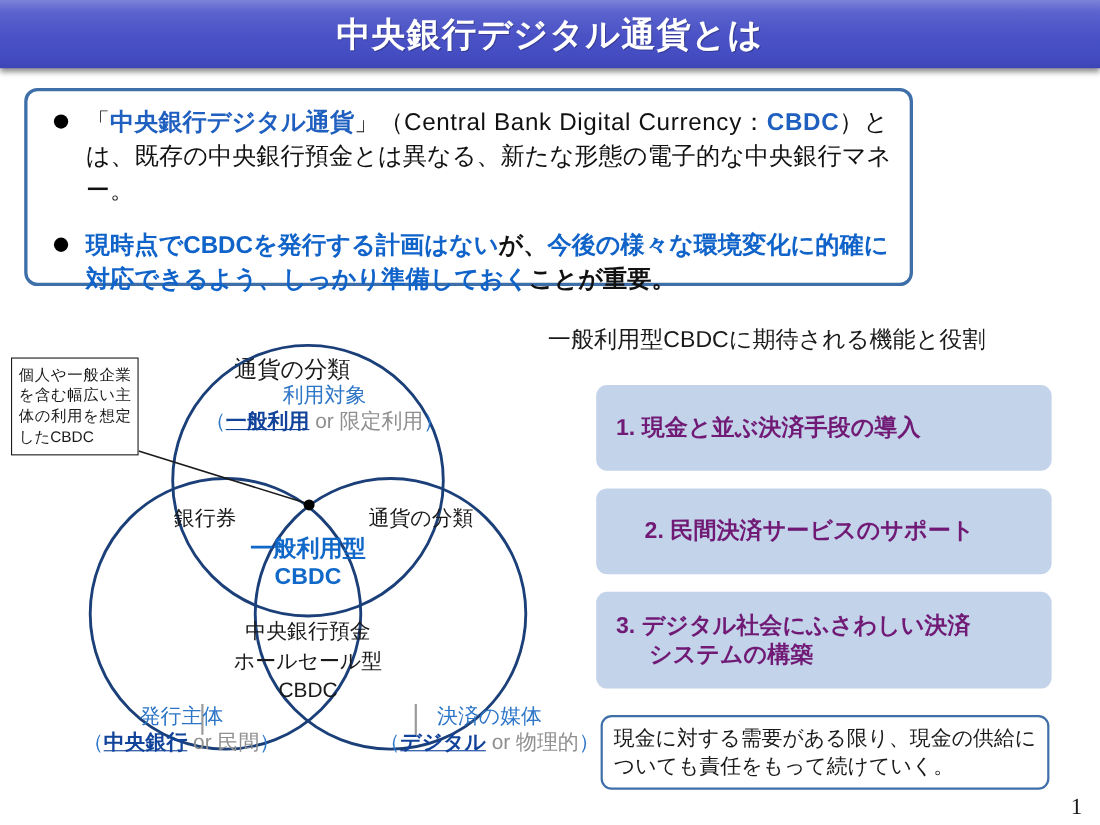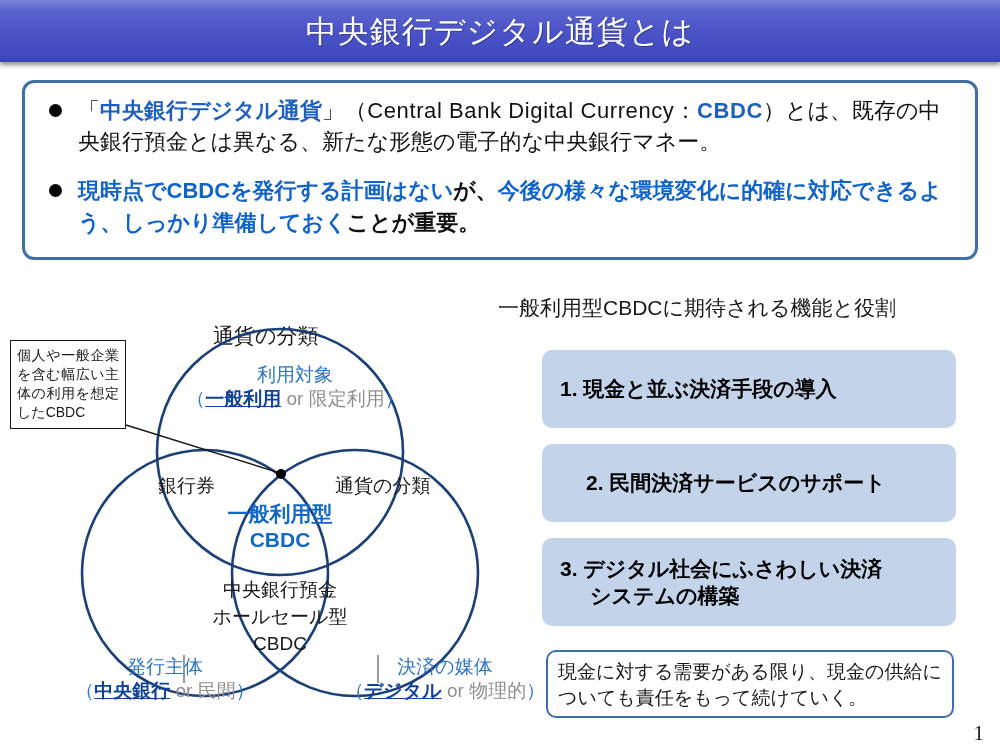--- a/index.html
+++ b/index.html
@@ -34,33 +34,33 @@
                 #454dc2 78%,
                 #3c44b6 100%);
     box-shadow: 0 3px 5px rgba(0,0,0,0.45);
     display: flex;
     align-items: center;
     justify-content: center;
   }
   .title-banner-text {
     color: #ffffff;
     font-size: 31px;
-    font-weight: normal;
+    font-weight: bold;
     letter-spacing: 1px;
     line-height: 1;
     text-shadow: 1px 1px 0 rgba(0,0,0,0.25);
     text-align: right;
   }
 
   
   .bullet-box {
     position: absolute;
     left: 22px;
     top: 80px;
-    width: 956px;
+    width: 808px;
     height: 180px;
     box-sizing: border-box;
     border: 3px solid #3f6fa8;
     border-radius: 12px;
     background: #ffffff;
     padding: 12px 14px 10px 14px;
   }
   .bullet-row {
     display: flex;
     align-items: flex-start;
@@ -95,21 +95,21 @@
     color: #1a1a1a;
     white-space: nowrap;
   }
   #heading-venn { left: 213px; top: 294px; margin-top: 28px; }
   #heading-roles { left: 498px; top: 294px; }
 
   
   #venn-wrap {
     position: absolute;
     left: 0;
-    top: 325px;
+    top: 310px;
     width: 545px;
     height: 420px;
   }
   #venn-svg { position: absolute; left: 0; top: 0; }
 
   .venn-label {
     position: absolute;
     text-align: center;
     white-space: nowrap;
     line-height: 1.25;
@@ -192,21 +192,21 @@
     box-sizing: border-box;
     background: #c2d3ea;
     border-radius: 10px;
     display: flex;
     align-items: center;
     padding: 0 18px;
   }
   .role-text {
     font-size: 21px;
     font-weight: bold;
-    color: #000000;
+    color: #701a75;
     line-height: 1.3;
   }
   #role-1 { top: 350px; height: 78px; }
   #role-2 { top: 444px; height: 78px; padding-left: 44px; }
   #role-3 { top: 538px; height: 88px; }
   .role-indent { display: inline-block; padding-left: 30px; }
 
   
   #note-box {
     position: absolute;

